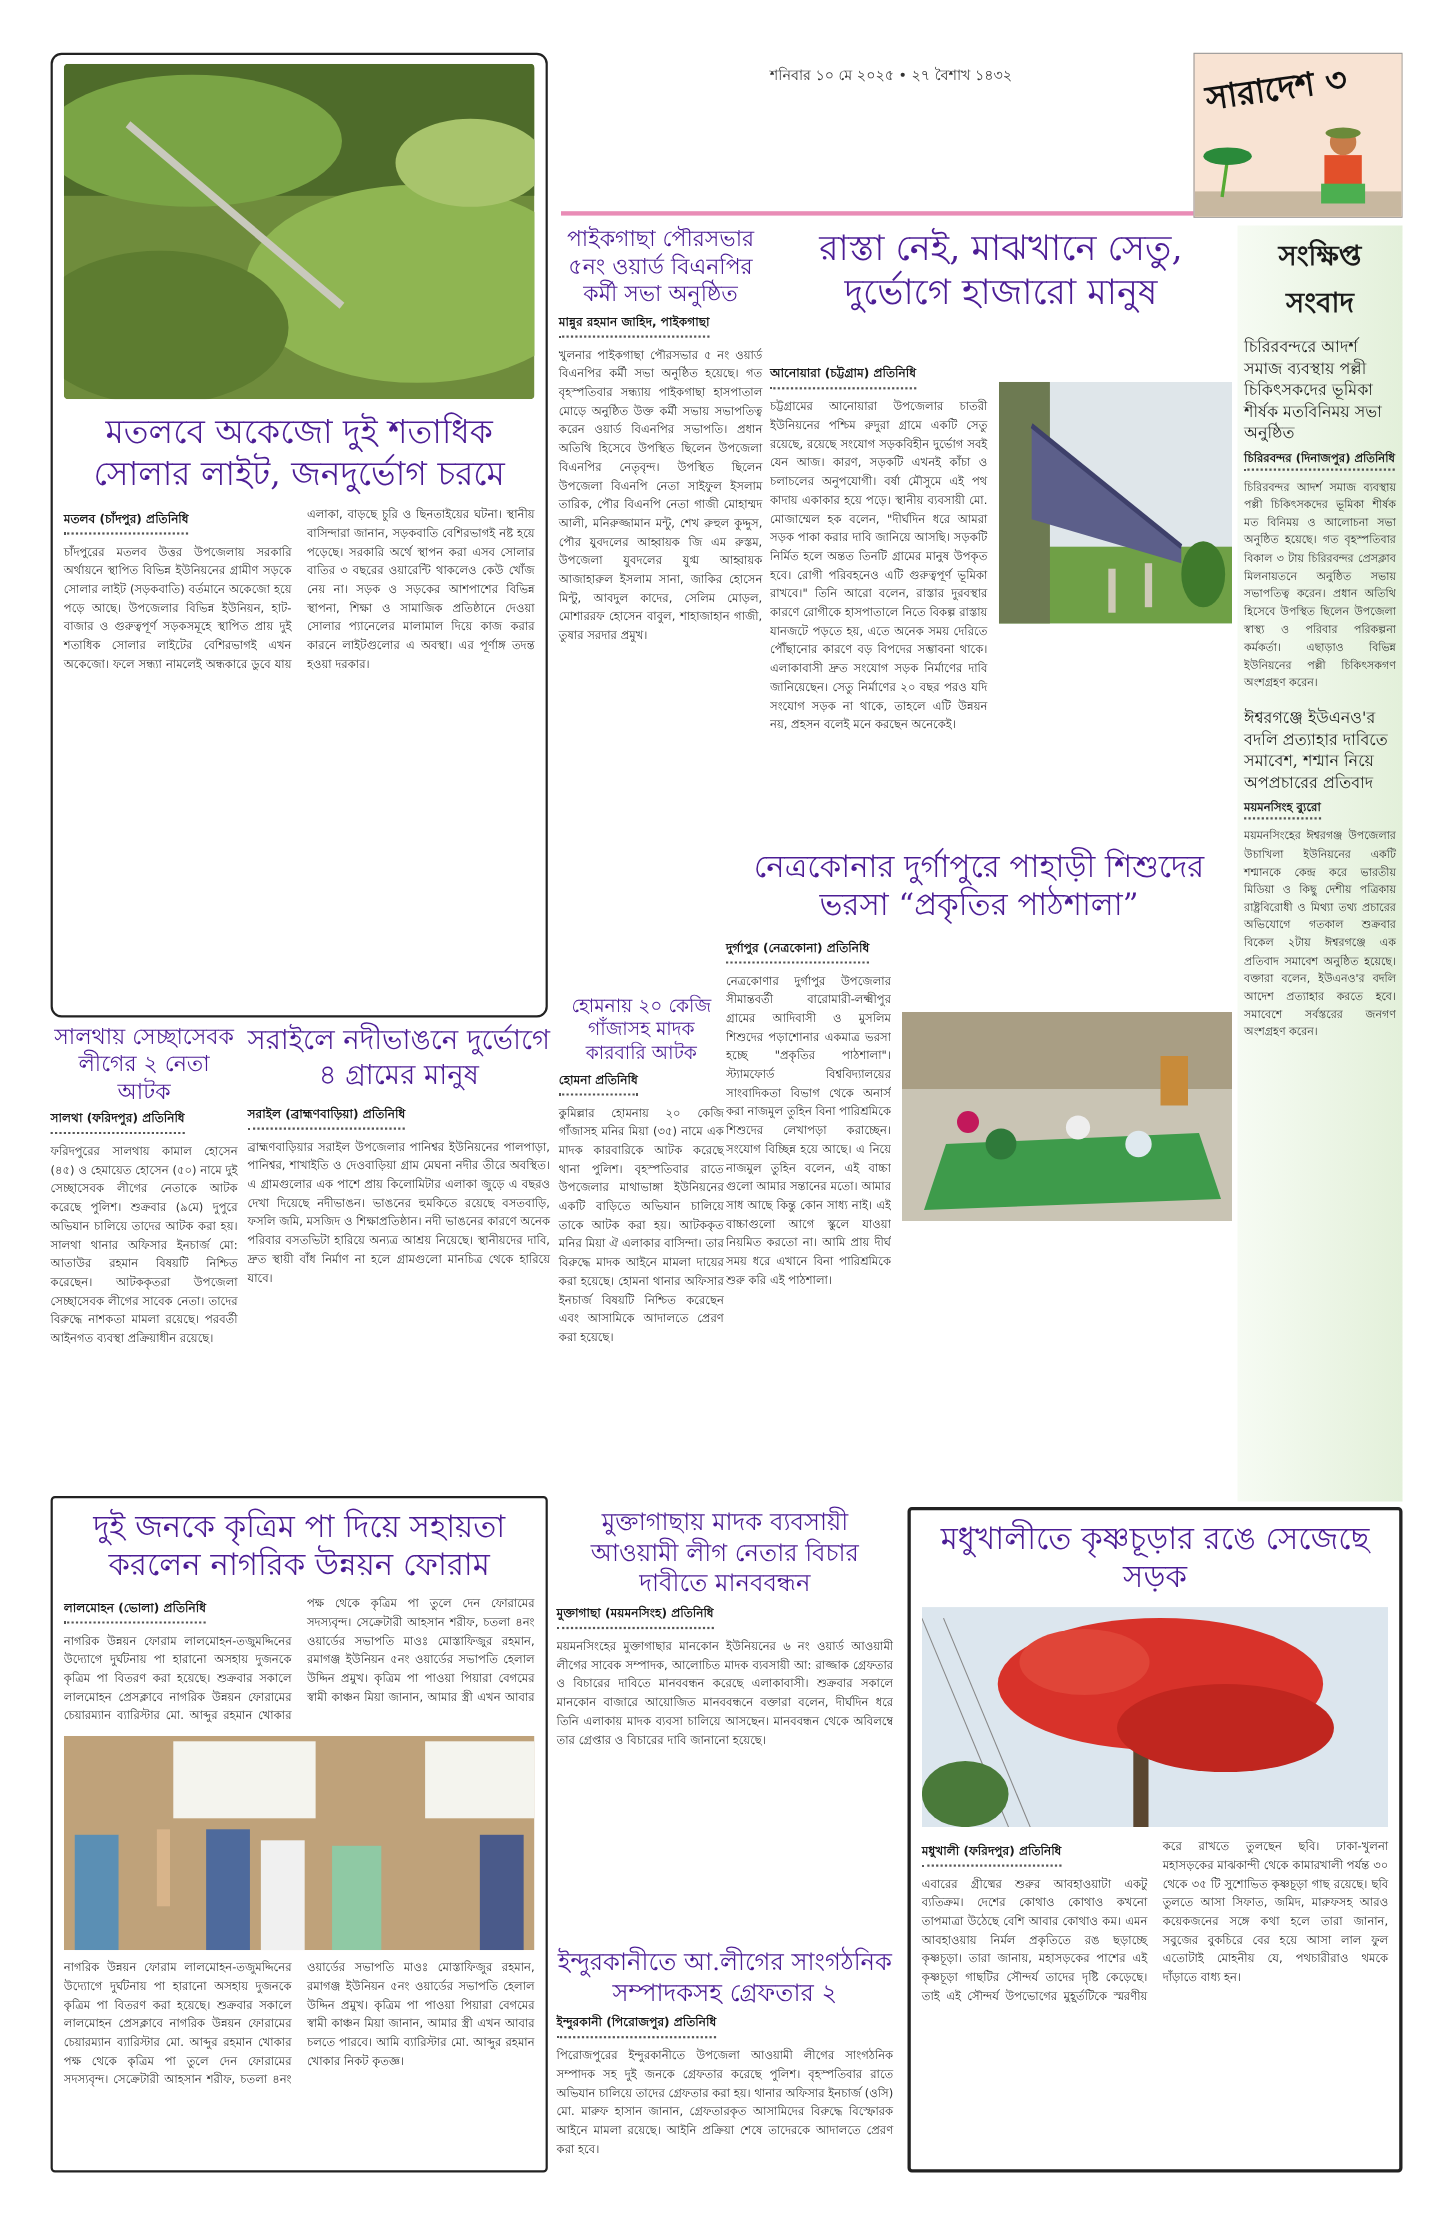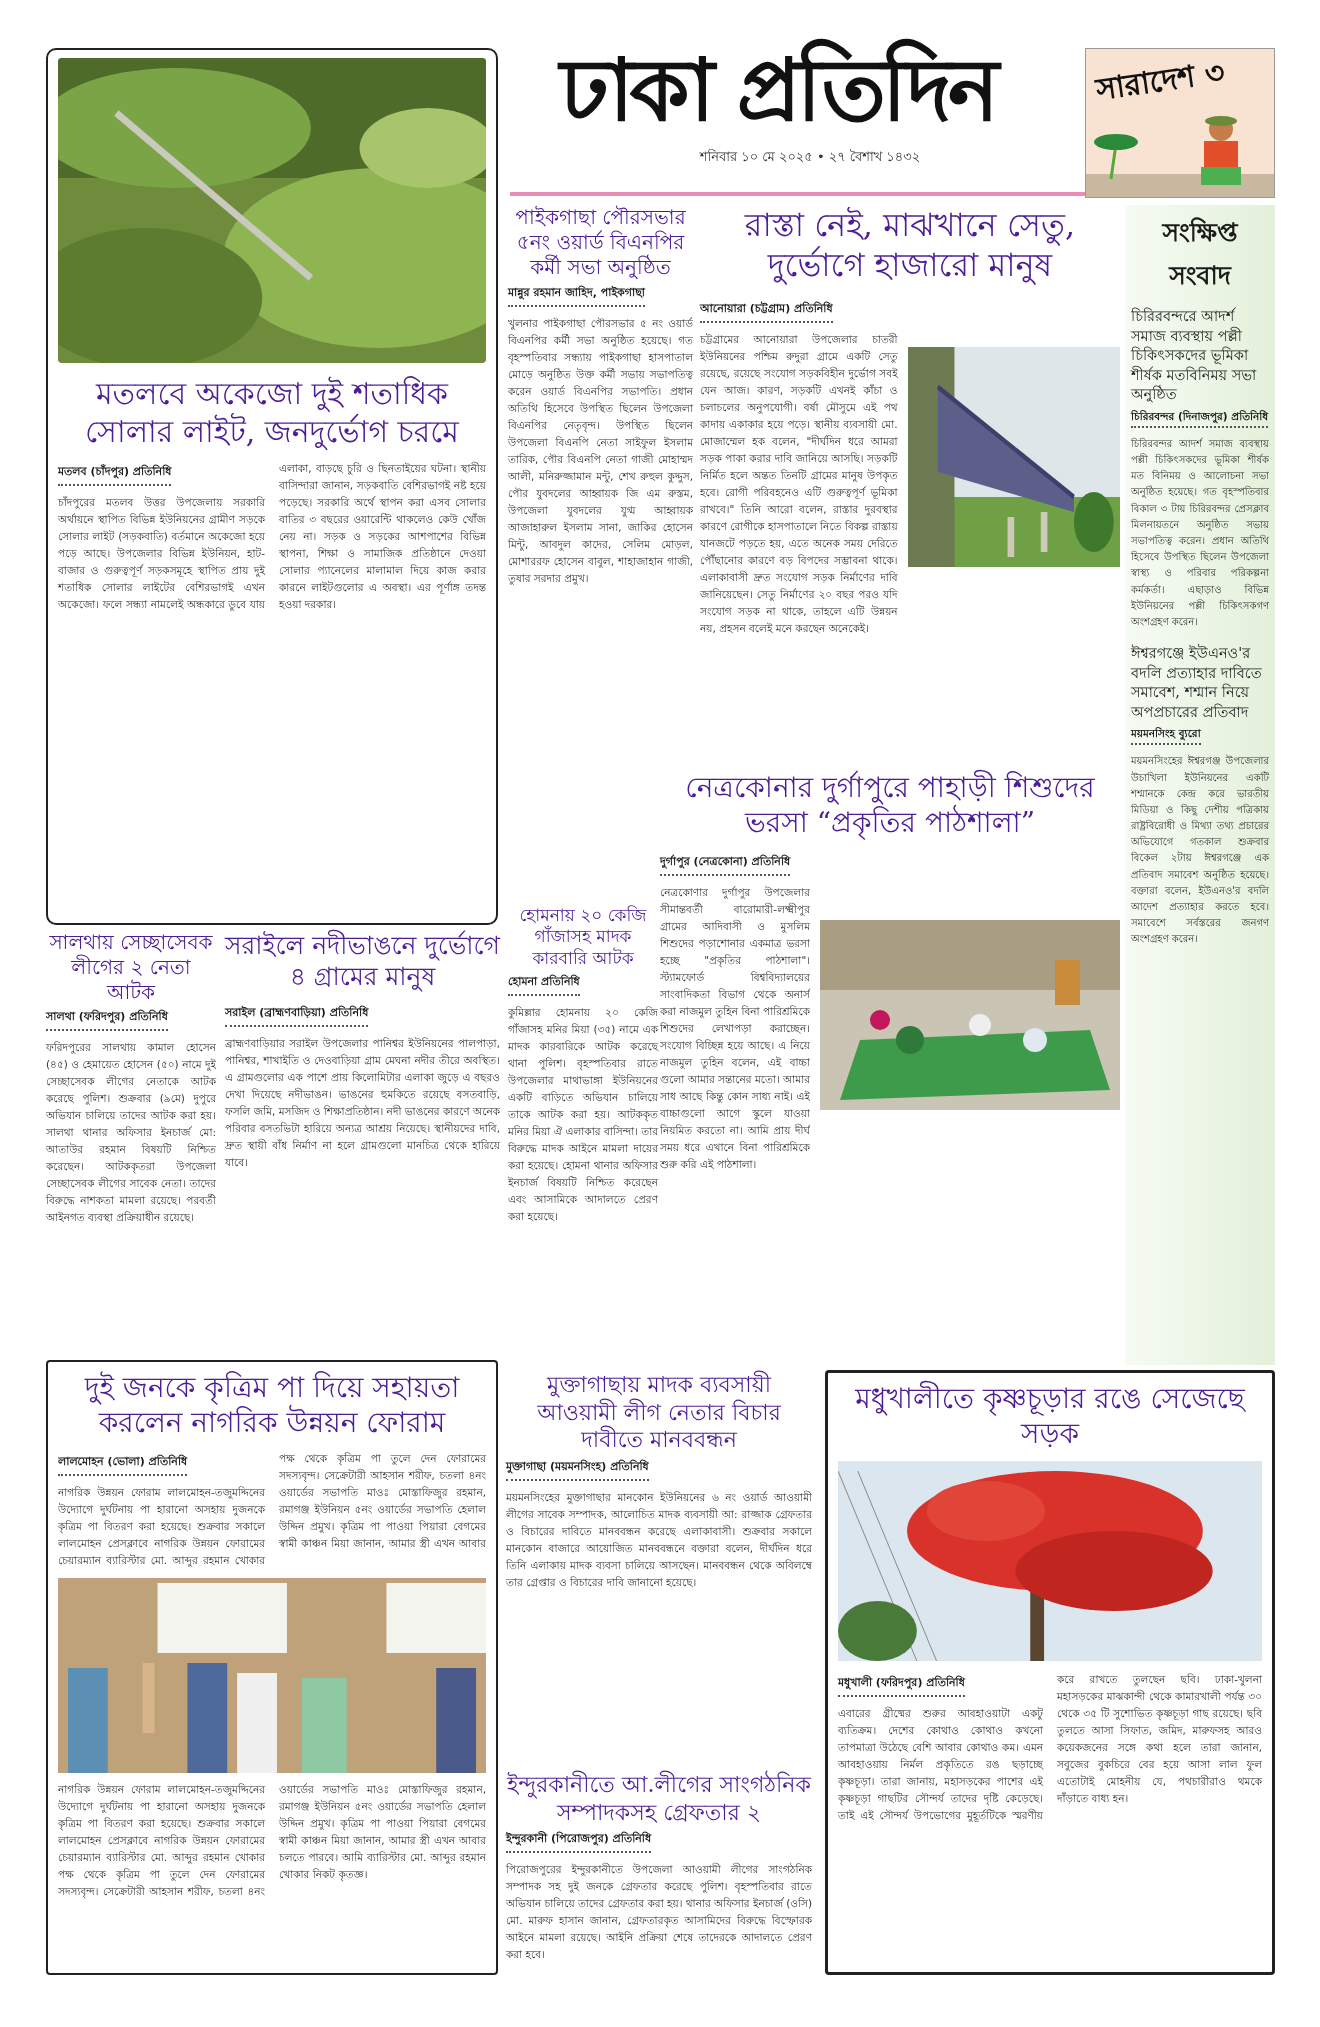--- a/index.html
+++ b/index.html
@@ -38,21 +38,20 @@
     </svg>
   </div>
   <h2 class="hl" style="font-size:30px;margin:12px 0 10px;">মতলবে অকেজো দুই শতাধিক সোলার লাইট, জনদুর্ভোগ চরমে</h2>
   <div class="cols2">
     <span class="byline">মতলব (চাঁদপুর) প্রতিনিধি</span>
     <p class="body">চাঁদপুরের মতলব উত্তর উপজেলায় সরকারি অর্থায়নে স্থাপিত বিভিন্ন ইউনিয়নের গ্রামীণ সড়কে সোলার লাইট (সড়কবাতি) বর্তমানে অকেজো হয়ে পড়ে আছে। উপজেলার বিভিন্ন ইউনিয়ন, হাট-বাজার ও গুরুত্বপূর্ণ সড়কসমূহে স্থাপিত প্রায় দুই শতাধিক সোলার লাইটের বেশিরভাগই এখন অকেজো। ফলে সন্ধ্যা নামলেই অন্ধকারে ডুবে যায় এলাকা, বাড়ছে চুরি ও ছিনতাইয়ের ঘটনা। স্থানীয় বাসিন্দারা জানান, সড়কবাতি বেশিরভাগই নষ্ট হয়ে পড়েছে। সরকারি অর্থে স্থাপন করা এসব সোলার বাতির ৩ বছরের ওয়ারেন্টি থাকলেও কেউ খোঁজ নেয় না। সড়ক ও সড়কের আশপাশের বিভিন্ন স্থাপনা, শিক্ষা ও সামাজিক প্রতিষ্ঠানে দেওয়া সোলার প্যানেলের মালামাল দিয়ে কাজ করার কারনে লাইটগুলোর এ অবস্থা। এর পূর্ণাঙ্গ তদন্ত হওয়া দরকার।</p>
   </div>
 </div>
 
 <div class="abs" style="left:560px;top:45px;width:500px;height:150px;">
-  <div class="masthead-logo" style="margin-top:2px;">ঢাকা প্রতিদিন</div>
   <div class="dateline" style="margin-top:14px;">শনিবার ১০ মে ২০২৫ • ২৭ বৈশাখ ১৪৩২</div>
 </div>
 <div class="abs pinkbar" style="left:510px;top:192px;width:590px;"></div>
 
 <div class="abs" style="left:1085px;top:48px;width:190px;height:150px;border:1px solid #999;background:#f8e3d3;overflow:hidden;">
   <svg viewBox="0 0 190 150" width="190" height="150">
     <rect width="190" height="150" fill="#f8e3d3"></rect>
     <rect y="125" width="190" height="25" fill="#c8b8a0"></rect>
     <line x1="25" y1="130" x2="30" y2="95" stroke="#5a3" stroke-width="3"></line>
     <ellipse cx="30" cy="93" rx="22" ry="8" fill="#2a8a3a"></ellipse>
@@ -66,21 +65,21 @@
 
 <div class="abs" style="left:508px;top:205px;width:185px;height:510px;">
   <h3 class="hl" style="font-size:20px;">পাইকগাছা পৌরসভার ৫নং ওয়ার্ড বিএনপির কর্মী সভা অনুষ্ঠিত</h3>
   <span class="byline" style="margin-top:4px;">মান্নুর রহমান জাহিদ, পাইকগাছা</span>
   <p class="body">খুলনার পাইকগাছা পৌরসভার ৫ নং ওয়ার্ড বিএনপির কর্মী সভা অনুষ্ঠিত হয়েছে। গত বৃহস্পতিবার সন্ধ্যায় পাইকগাছা হাসপাতাল মোড়ে অনুষ্ঠিত উক্ত কর্মী সভায় সভাপতিত্ব করেন ওয়ার্ড বিএনপির সভাপতি। প্রধান অতিথি হিসেবে উপস্থিত ছিলেন উপজেলা বিএনপির নেতৃবৃন্দ। উপস্থিত ছিলেন উপজেলা বিএনপি নেতা সাইফুল ইসলাম তারিক, পৌর বিএনপি নেতা গাজী মোহাম্মদ আলী, মনিরুজ্জামান মন্টু, শেখ রুহুল কুদ্দুস, পৌর যুবদলের আহ্বায়ক জি এম রুস্তম, উপজেলা যুবদলের যুগ্ম আহ্বায়ক আজাহারুল ইসলাম সানা, জাকির হোসেন মিন্টু, আবদুল কাদের, সেলিম মোড়ল, মোশাররফ হোসেন বাবুল, শাহাজাহান গাজী, তুষার সরদার প্রমুখ।</p>
 </div>
 
 <div class="abs" style="left:700px;top:205px;width:420px;height:510px;">
   <h2 class="hl" style="font-size:32px;margin-bottom:12px;">রাস্তা নেই, মাঝখানে সেতু, দুর্ভোগে হাজারো মানুষ</h2>
   <div style="display:flex;gap:10px;">
-    <div style="width:200px;">
+    <div style="width:200px;margin-top:31px;">
       <span class="byline">আনোয়ারা (চট্টগ্রাম) প্রতিনিধি</span>
       <p class="body" style="height:400px;overflow:hidden;">চট্টগ্রামের আনোয়ারা উপজেলার চাতরী ইউনিয়নের পশ্চিম রুদুরা গ্রামে একটি সেতু রয়েছে, রয়েছে সংযোগ সড়কবিহীন দুর্ভোগ সবই যেন আজ। কারণ, সড়কটি এখনই কাঁচা ও চলাচলের অনুপযোগী। বর্ষা মৌসুমে এই পথ কাদায় একাকার হয়ে পড়ে। স্থানীয় ব্যবসায়ী মো. মোজাম্মেল হক বলেন, "দীর্ঘদিন ধরে আমরা সড়ক পাকা করার দাবি জানিয়ে আসছি। সড়কটি নির্মিত হলে অন্তত তিনটি গ্রামের মানুষ উপকৃত হবে। রোগী পরিবহনেও এটি গুরুত্বপূর্ণ ভূমিকা রাখবে।" তিনি আরো বলেন, রাস্তার দুরবস্থার কারণে রোগীকে হাসপাতালে নিতে বিকল্প রাস্তায় যানজটে পড়তে হয়, এতে অনেক সময় দেরিতে পৌঁছানোর কারণে বড় বিপদের সম্ভাবনা থাকে। এলাকাবাসী দ্রুত সংযোগ সড়ক নির্মাণের দাবি জানিয়েছেন। সেতু নির্মাণের ২০ বছর পরও যদি সংযোগ সড়ক না থাকে, তাহলে এটি উন্নয়ন নয়, প্রহসন বলেই মনে করছেন অনেকেই।</p>
     </div>
     <div class="photo" style="width:215px;height:220px;margin-top:50px;">
       <svg viewBox="0 0 320 220" preserveAspectRatio="none">
         <rect width="320" height="220" fill="#dfe6ea"></rect>
         <rect y="150" width="320" height="70" fill="#6fa046"></rect>
         <rect x="0" y="0" width="70" height="220" fill="#6d7a52"></rect>
         <polygon points="45,40 250,150 250,165 45,125" fill="#5c5f8a"></polygon>
         <line x1="45" y1="40" x2="250" y2="150" stroke="#3e406a" stroke-width="5"></line>

